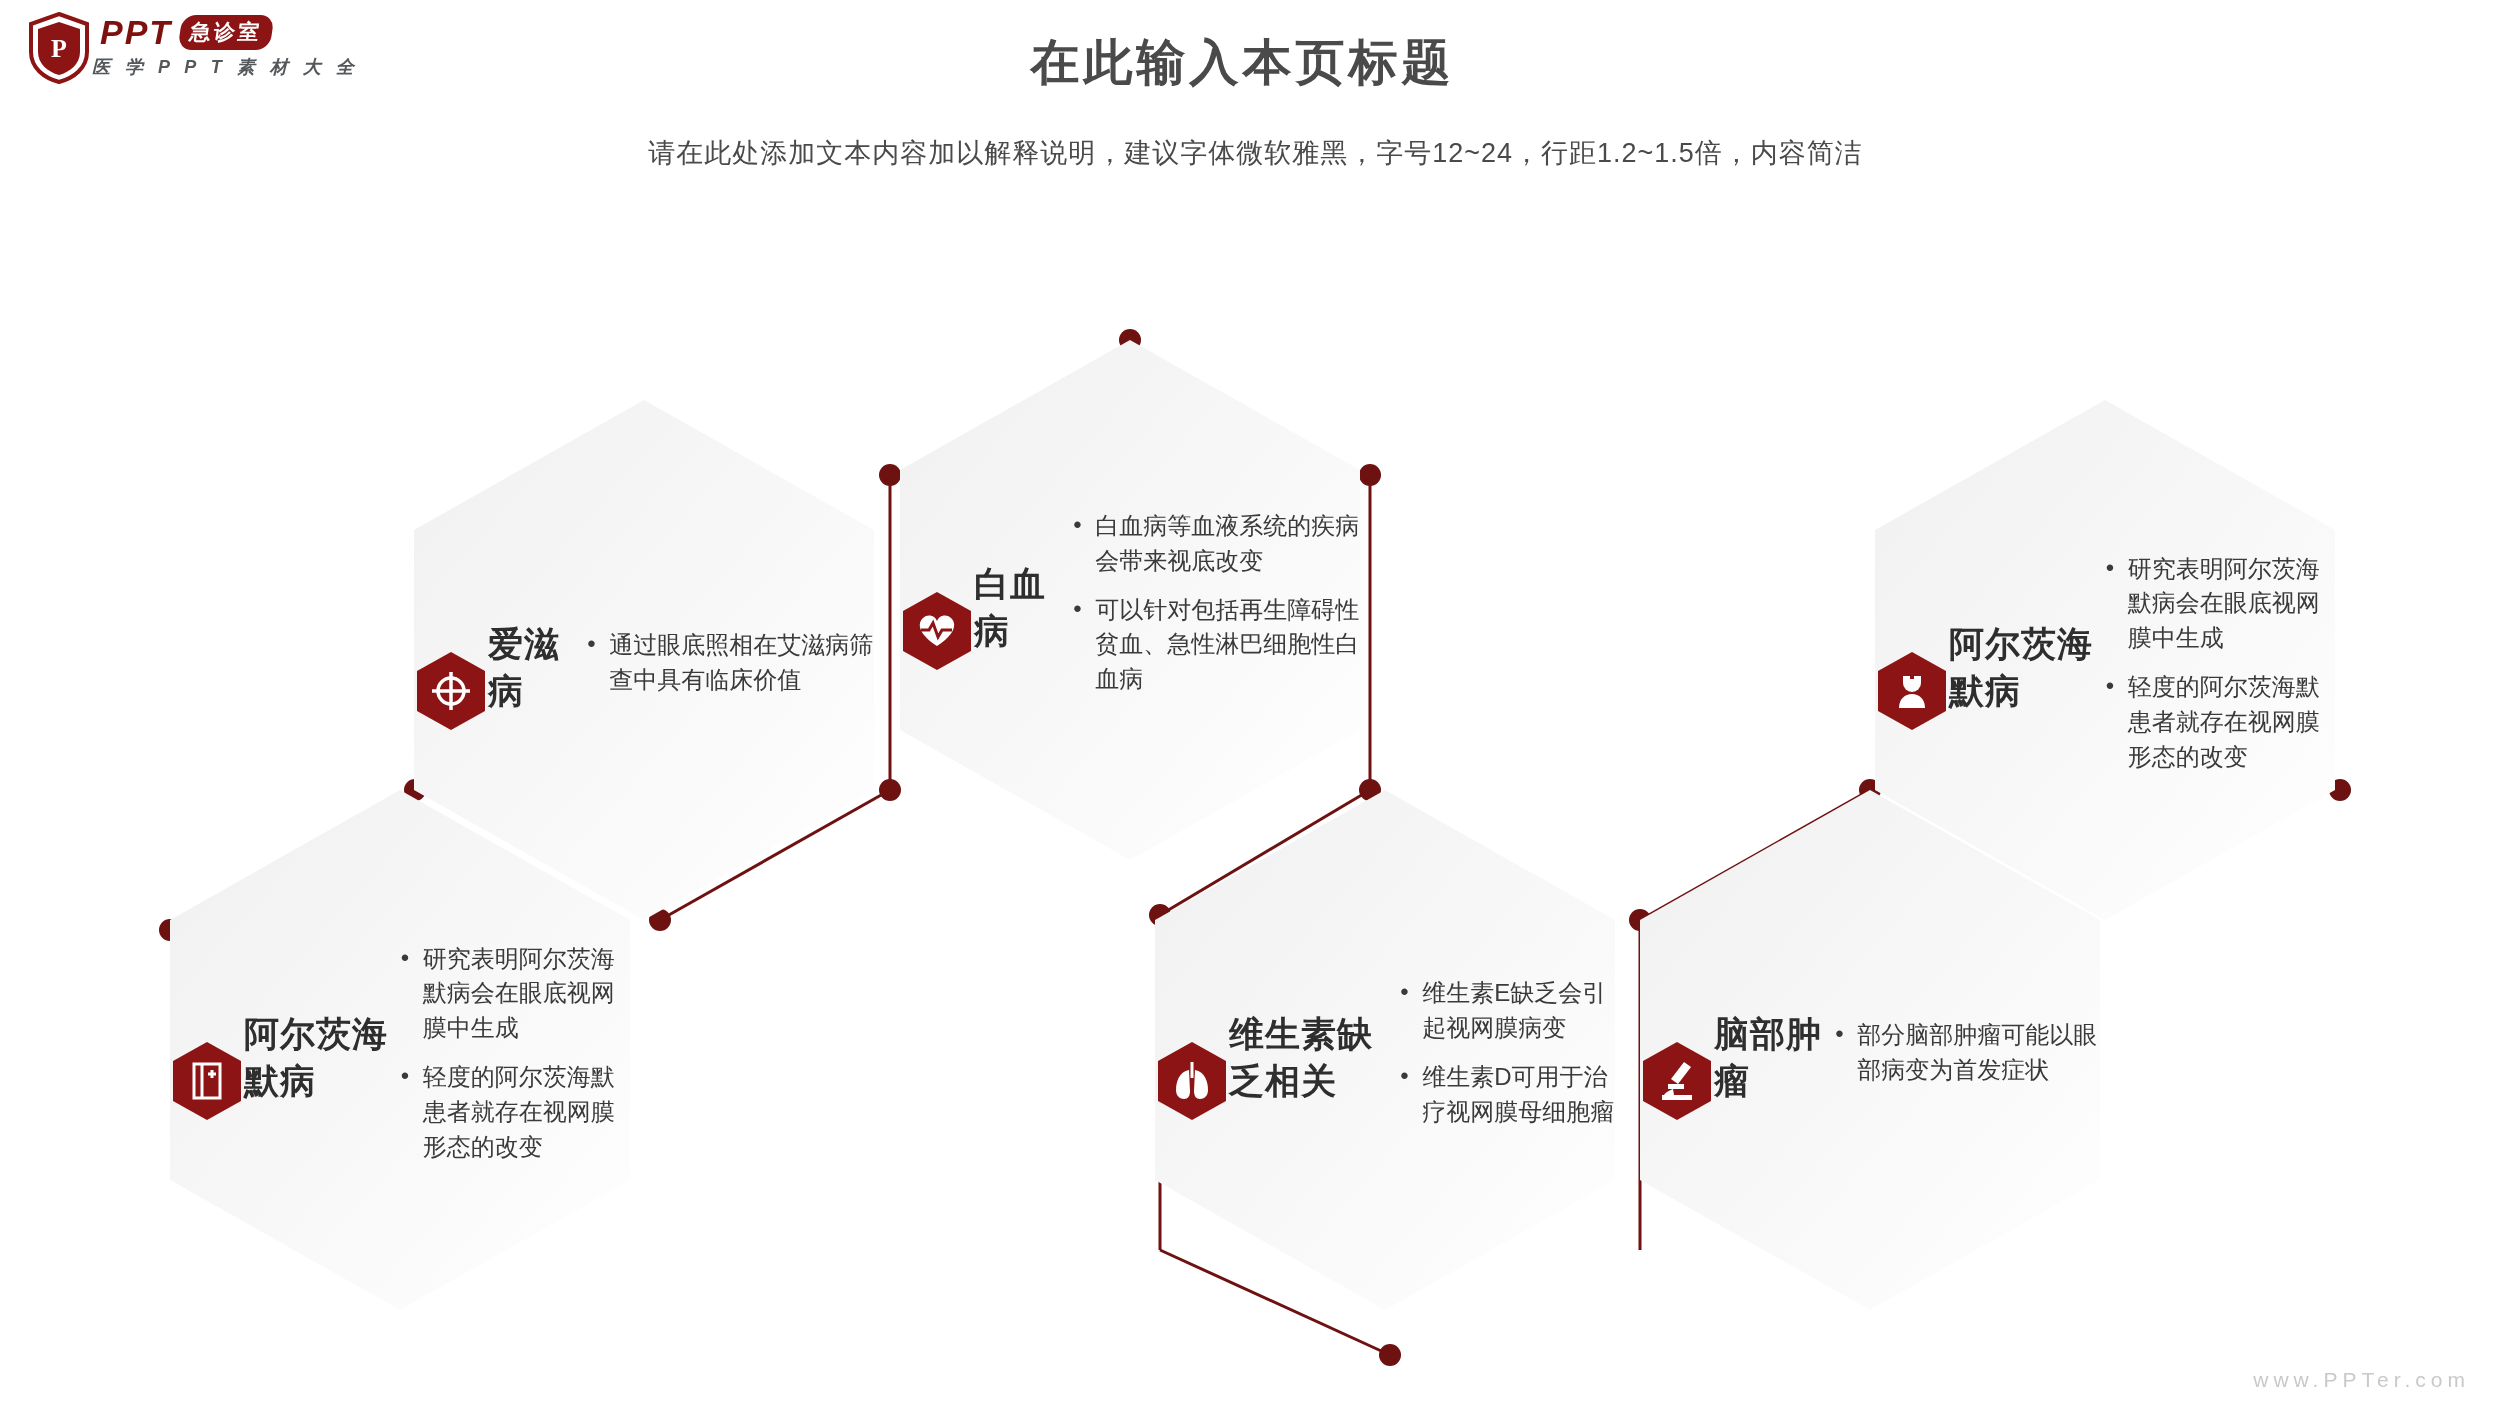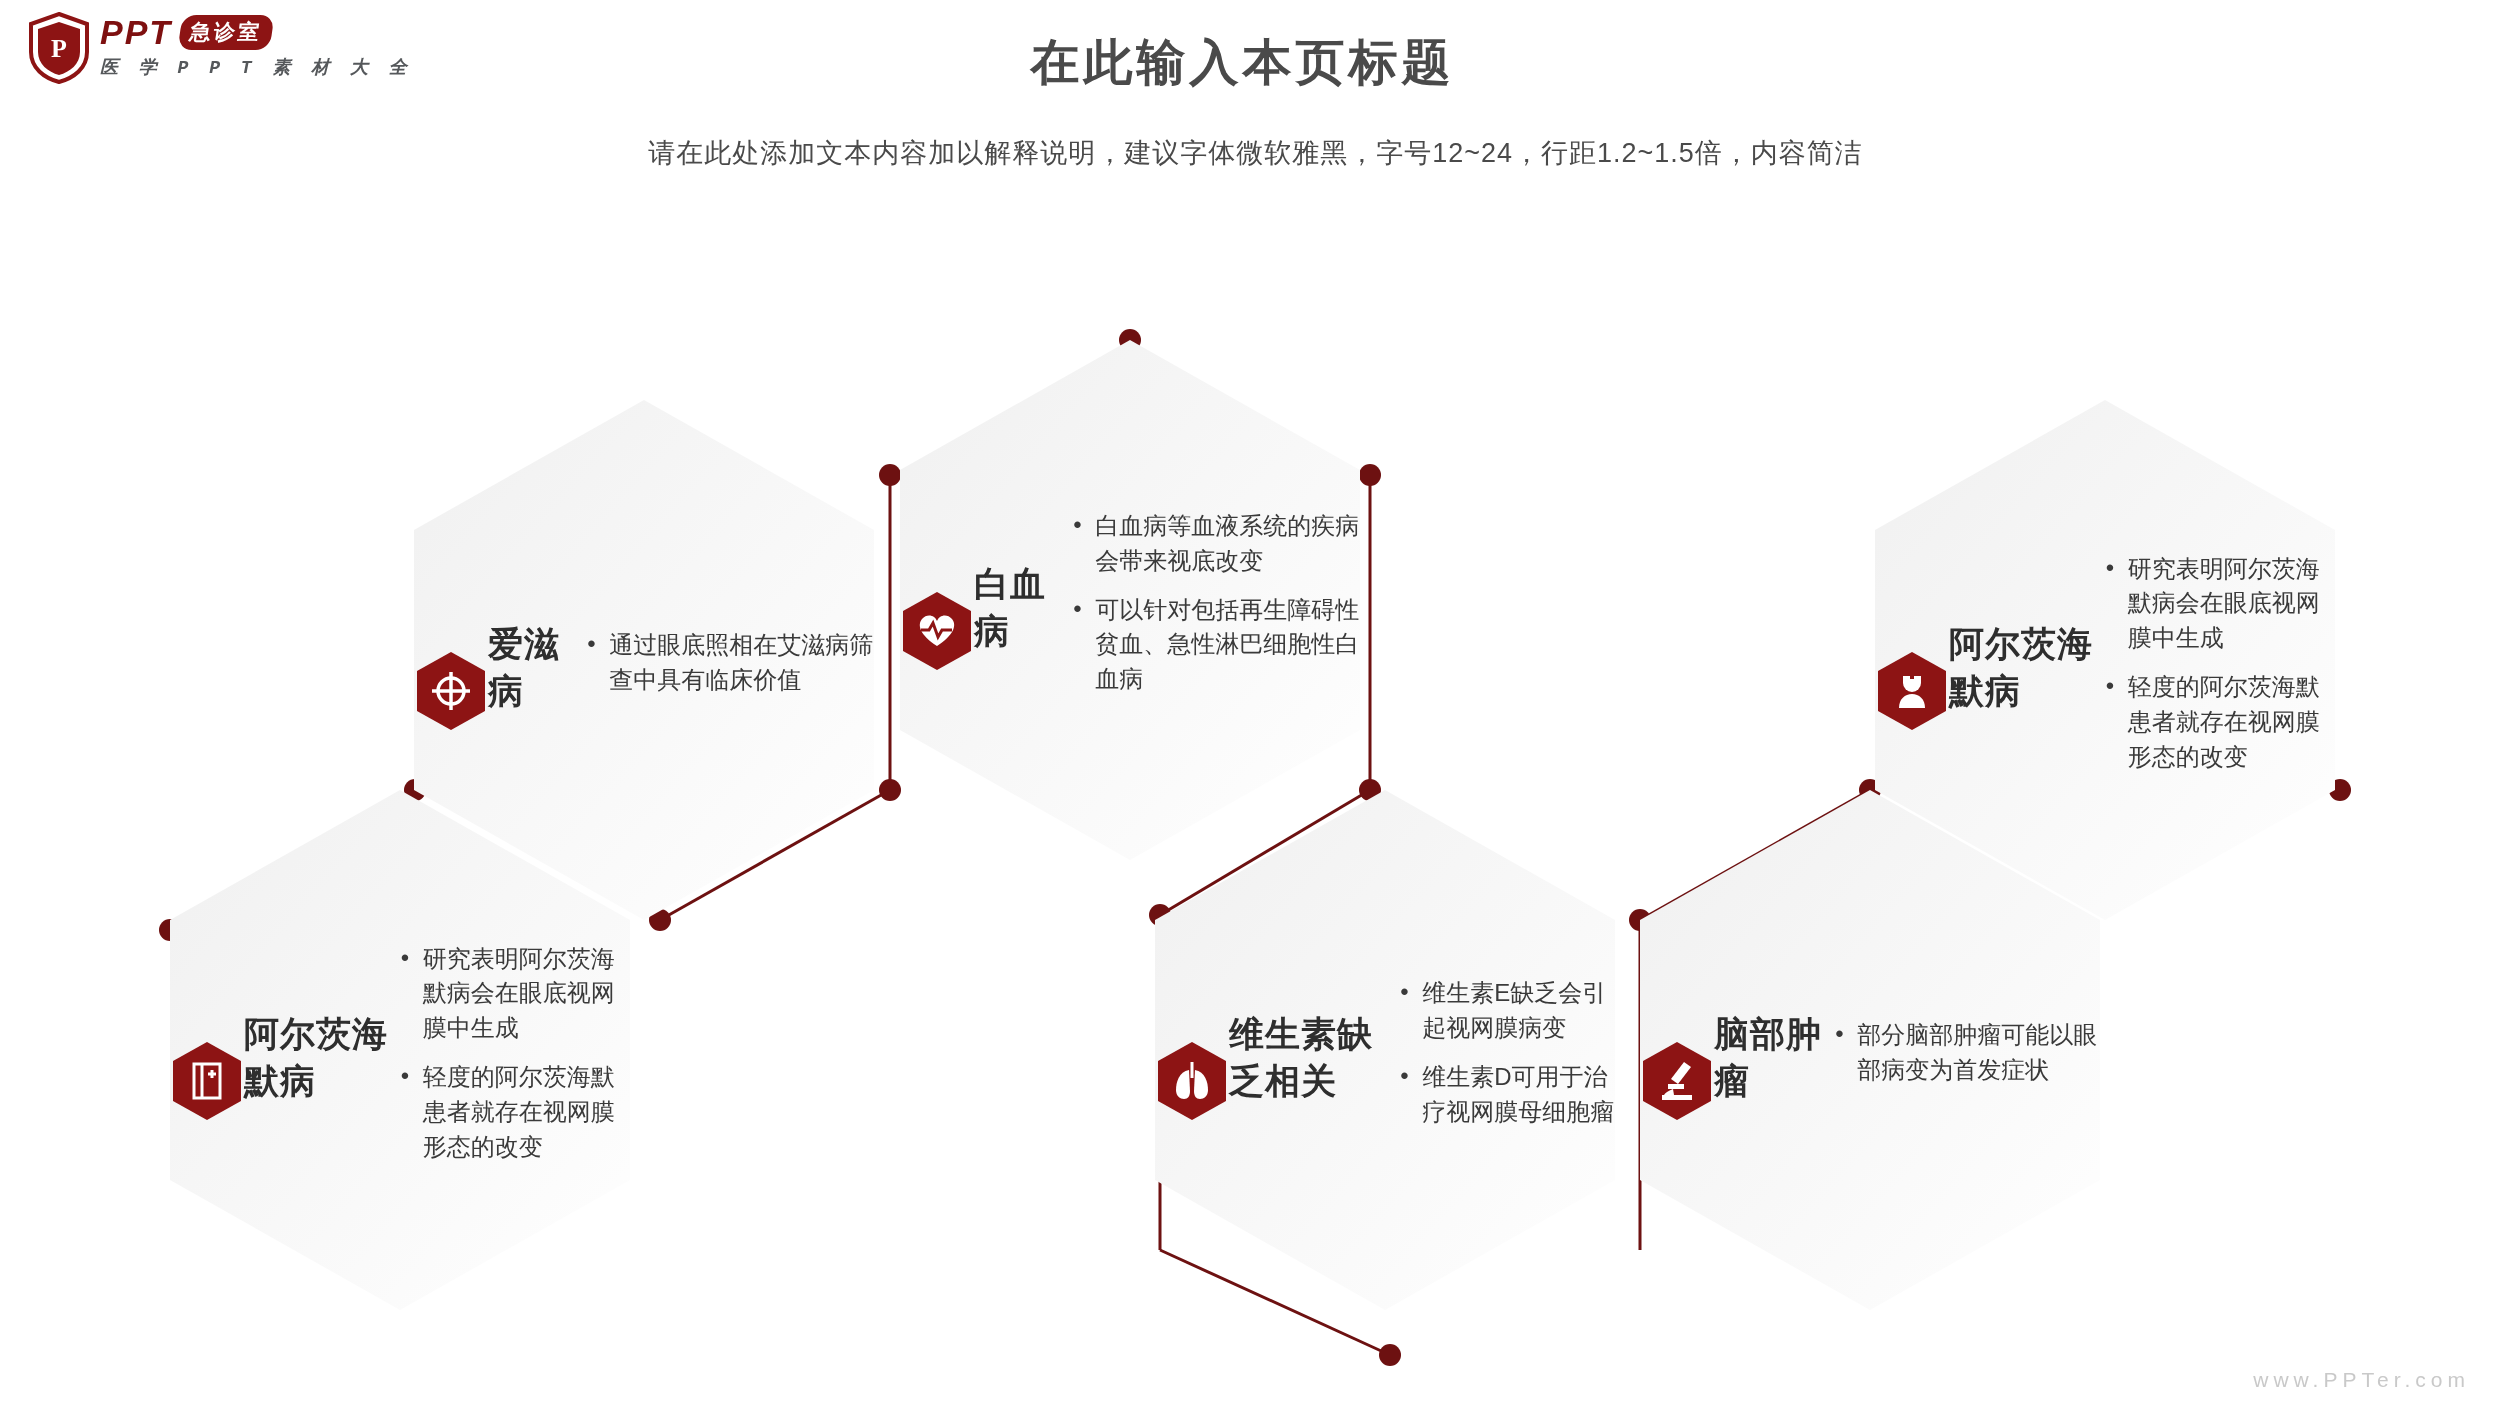--- a/index.html
+++ b/index.html
@@ -54,28 +54,27 @@
     color: #ffffff;
     font-size: 21px;
     font-weight: bold;
     letter-spacing: 3px;
     padding: 3px 10px 4px 10px;
     border-radius: 14px 14px 14px 14px;
     transform: skewX(-8deg);
   }
   .logo-text-bottom {
     position: absolute;
-    left: 72px;
+    left: 64px;
     top: 47px;
     font-size: 18px;
     font-weight: bold;
     letter-spacing: 5px;
     color: #55585b;
     font-style: italic;
-    font-family: Liberation Mono, monospace;
   }
 
   
   .page-title {
     position: absolute;
     left: 0;
     right: 15px;
     top: 30px;
     text-align: center;
     font-size: 49px;

